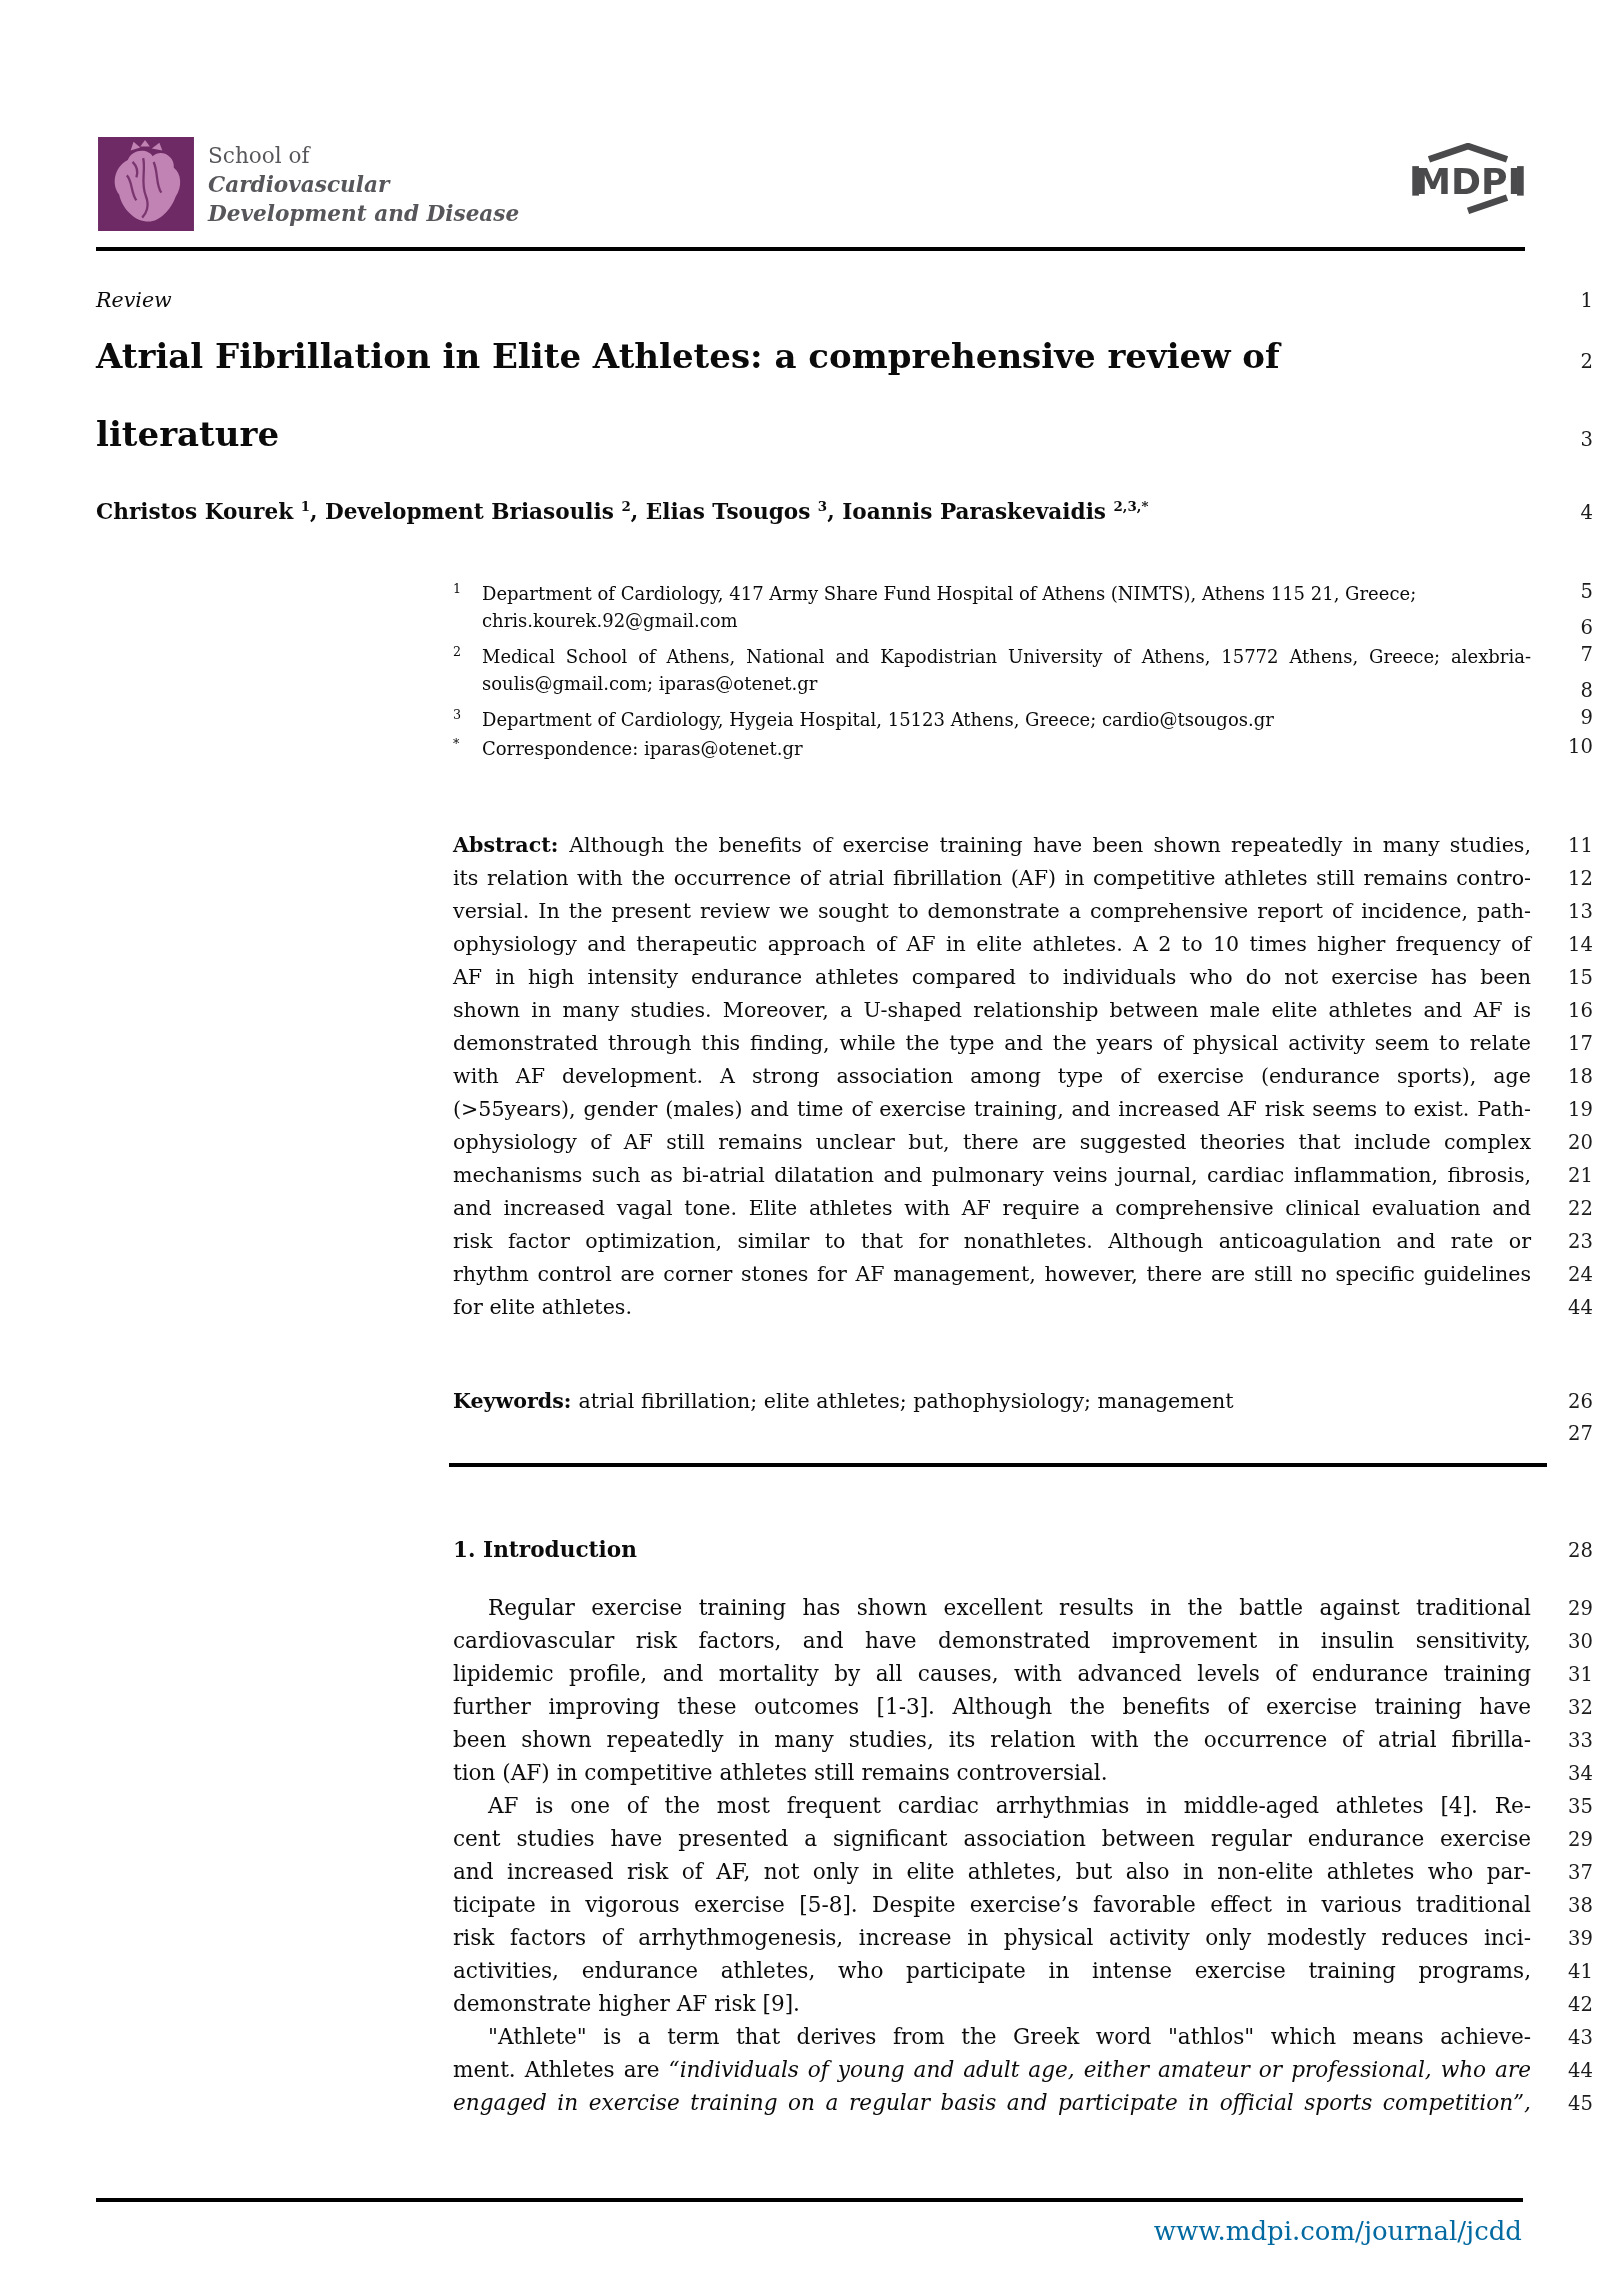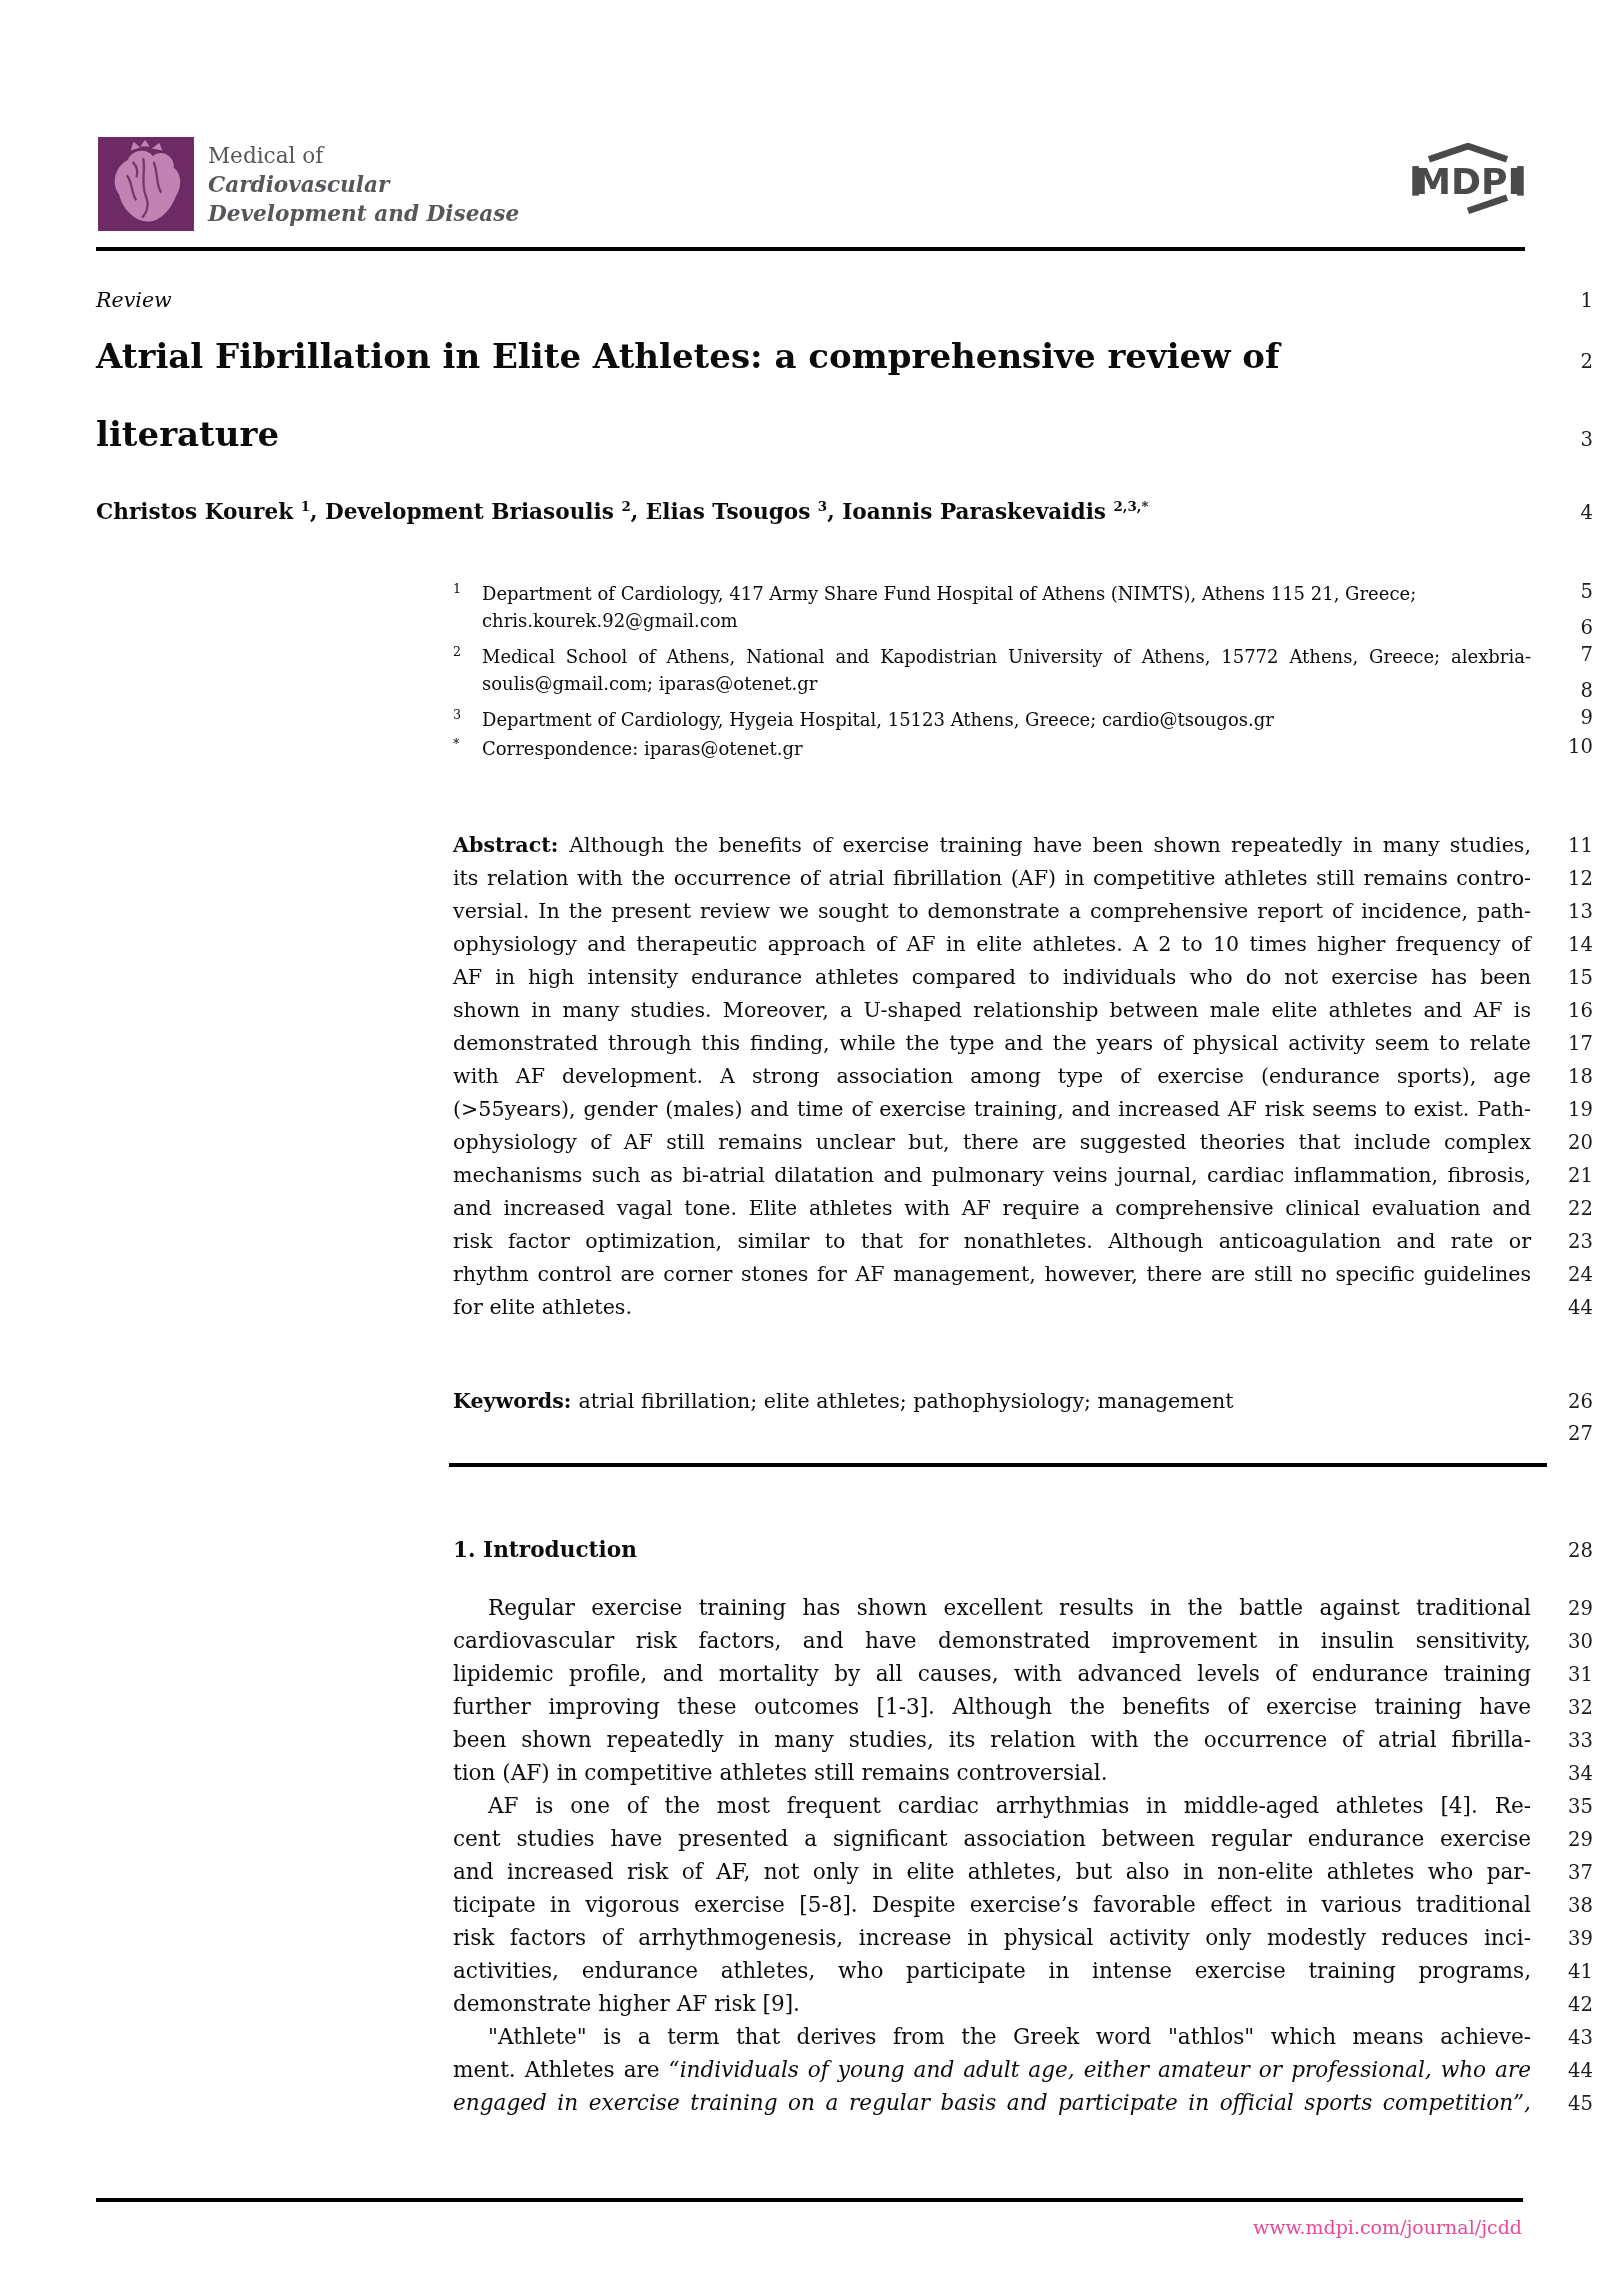--- a/index.html
+++ b/index.html
@@ -14,21 +14,21 @@
   }
   
   .logo-square{position:absolute;left:98px;top:137px;width:96px;height:94px;}
   .journal-name{position:absolute;left:208px;top:141px;color:#57575B;font-size:21.6px;line-height:29px;}
   .journal-name .jl1{font-weight:normal;}
   .journal-name .jl2,.journal-name .jl3{font-weight:bold;font-style:italic;}
   .mdpi-logo{position:absolute;left:1408px;top:143px;width:120px;height:71px;}
   .rule{position:absolute;background:#000;}
   .rule-header{left:96px;top:247px;width:1429px;height:3.9px;}
   .rule-footer{left:96px;top:2198px;width:1427px;height:3.9px;}
-  .footer-url{position:absolute;right:98px;top:2216px;font-size:19px;color:#ec4899;}
+  .footer-url{position:absolute;right:98px;top:2216px;font-size:26px;color:#0369a1;}
   
   .doc{position:absolute;left:0;top:0;width:1300px;padding-top:287px;}
   .row{display:flex;align-items:baseline;margin-left:96px;width:1497px;}
   .row .txt{width:1435px;}
   .row .ln{flex:1;text-align:right;font-size:19.6px;line-height:inherit;color:#1c1c1c;font-style:normal;font-weight:normal;}
   .indented .txt{box-sizing:border-box;padding-left:357px;}
   .just{text-align:justify;text-align-last:justify;}
   .b{font-weight:bold;}
   .i{font-style:italic;}
   .sup{font-size:0.62em;vertical-align:super;line-height:0;}
@@ -74,21 +74,21 @@
     </g>
     <g stroke="#6E2A64" stroke-width="2.4" fill="none" opacity="0.85">
       <path d="M47 22 C50 34 44 48 50 62 C54 72 50 80 46 84"></path>
       <path d="M58 26 C63 38 60 50 66 58"></path>
       <path d="M30 40 C36 46 34 58 40 66"></path>
       <path d="M36 26 C40 30 42 36 40 42"></path>
     </g>
   </svg>
 
   <div class="journal-name">
-    <div class="jl1">Medical of</div>
+    <div class="jl1">School of</div>
     <div class="jl2">Cardiovascular</div>
     <div class="jl3">Development and Disease</div>
   </div>
 
   <svg class="mdpi-logo" viewBox="0 0 126 74">
     <g stroke="#4A4A4C" stroke-width="7" fill="none">
       <polyline points="22,17 63,3 104,17"></polyline>
       <line x1="8" y1="24" x2="8" y2="55"></line>
       <line x1="118" y1="24" x2="118" y2="55"></line>
       <polyline points="63,71 104,57"></polyline>

